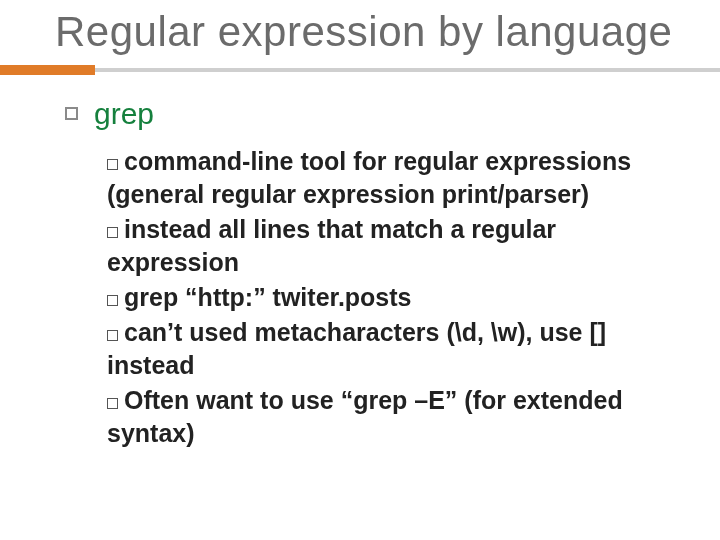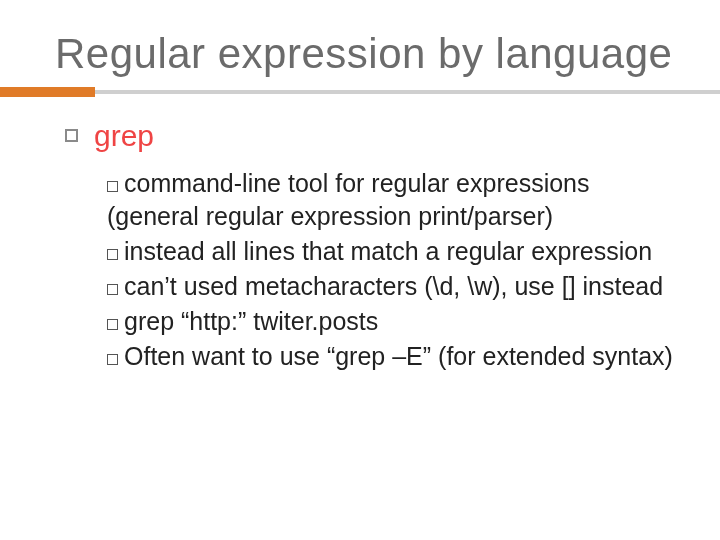--- a/index.html
+++ b/index.html
@@ -10,21 +10,21 @@
     background: #ffffff;
     font-family: Arial, Helvetica, sans-serif;
     color: #333;
     overflow: hidden;
   }
   .slide {
     position: relative;
     width: 720px;
     height: 540px;
     box-sizing: border-box;
-    padding: 30px 40px 30px 55px;
+    padding: 8px 40px 30px 55px;
   }
   .title {
     font-size: 42px;
     line-height: 1.12;
     color: #6b6b6b;
     font-weight: 400;
     margin: 0 0 10px 0;
     letter-spacing: 0.5px;
   }
   .rule-wrap {
@@ -61,25 +61,26 @@
     width: 13px;
     height: 13px;
     border: 2px solid #8a8a8a;
     box-sizing: border-box;
     margin-top: 10px;
     margin-right: 16px;
     flex: 0 0 auto;
   }
   .level1-text {
     font-size: 30px;
-    color: #ef4444;
+    color: #15803d;
   }
   .level2-list {
     margin-left: 42px;
     margin-top: 14px;
+    font-weight: bold;
   }
   .level2 {
     font-size: 25px;
     line-height: 1.32;
     color: #222;
     margin: 2px 0;
     text-indent: 0;
   }
   .bullet-square-small {
     display: inline-block;
@@ -107,20 +108,20 @@
   <div class="content">
 
     <div class="level1">
       <span class="bullet-square-open"></span>
       <span class="level1-text">grep</span>
     </div>
 
     <div class="level2-list">
       <div class="level2"><span class="bullet-square-small"></span><span>command-line tool for regular expressions (general regular expression print/parser)</span></div>
       <div class="level2"><span class="bullet-square-small"></span><span>instead all lines that match a regular expression</span></div>
+      <div class="level2"><span class="bullet-square-small"></span><span>grep “http:” twiter.posts</span></div>
       <div class="level2"><span class="bullet-square-small"></span><span>can’t used metacharacters (\d, \w), use [] instead</span></div>
-      <div class="level2"><span class="bullet-square-small"></span><span>grep “http:” twiter.posts</span></div>
       <div class="level2"><span class="bullet-square-small"></span><span>Often want to use “grep –E” (for extended syntax)</span></div>
     </div>
 
   </div>
 
 </div>
 
 </body></html>

